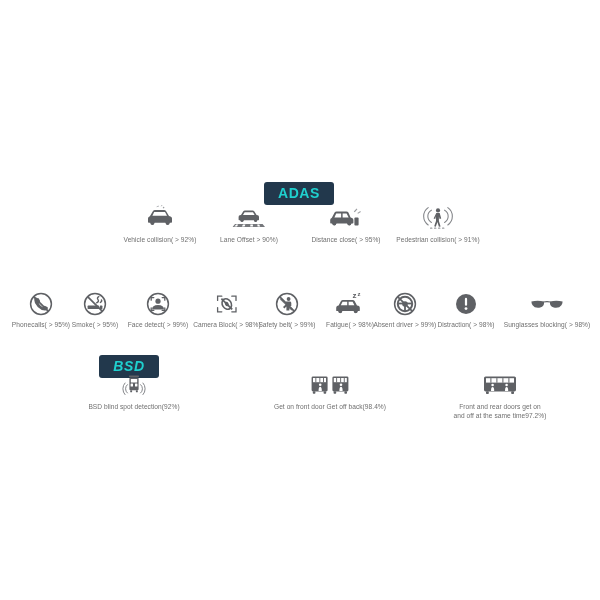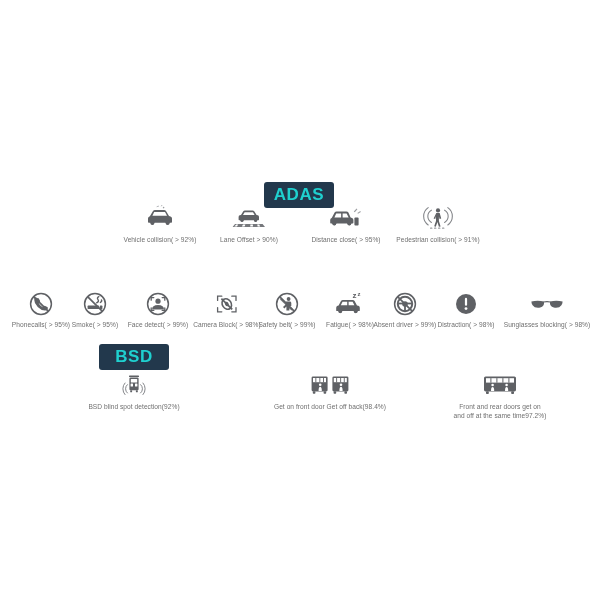--- a/index.html
+++ b/index.html
@@ -19,30 +19,30 @@
     position: absolute;
     inset: 0;
   }
 
   
   .badge {
     position: absolute;
     background: #22384c;
     color: #1fd0cf;
     font-weight: bold;
-    font-size: 17px;
+    font-size: 14px;
     letter-spacing: 0.6px;
     text-align: center;
     border-radius: 3px;
     padding: 4px 0 5px 0;
     line-height: 1;
     white-space: nowrap;
   }
   .badge-adas  { left: 264px; top: 182px; width: 70px; }
-  .badge-bsd   { left: 99px;  top: 344px; width: 70px; }
+  .badge-bsd   { left: 99px;  top: 355px; width: 60px; font-style: italic; }
   .badge-pcam  { left: 359px; top: 344px; width: 110px; }
 
   
   .cell {
     position: absolute;
     text-align: center;
     display: flex;
     flex-direction: column;
     align-items: center;
   }

